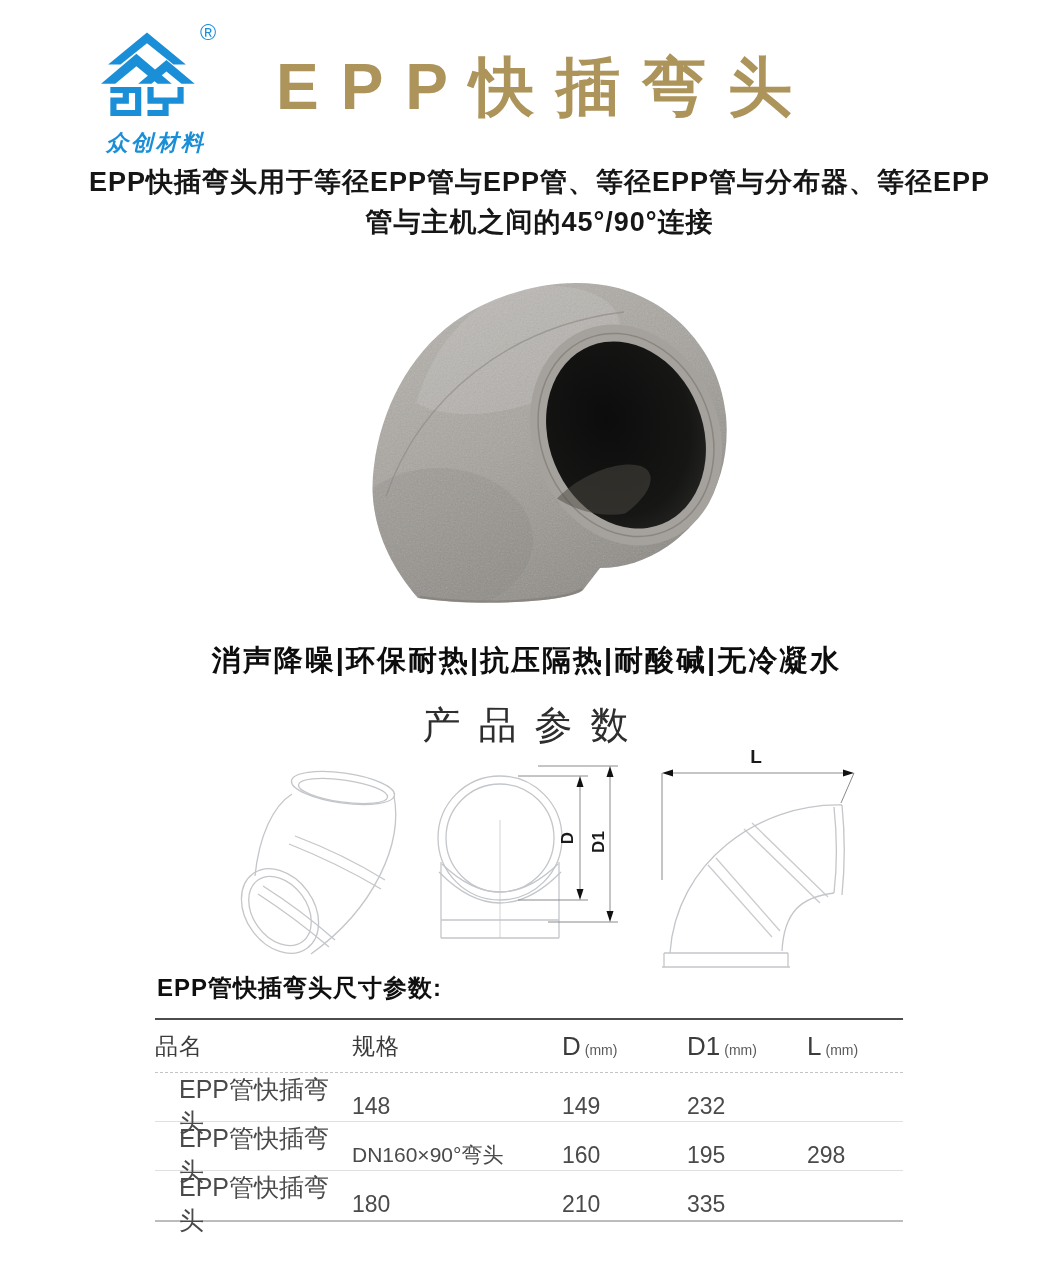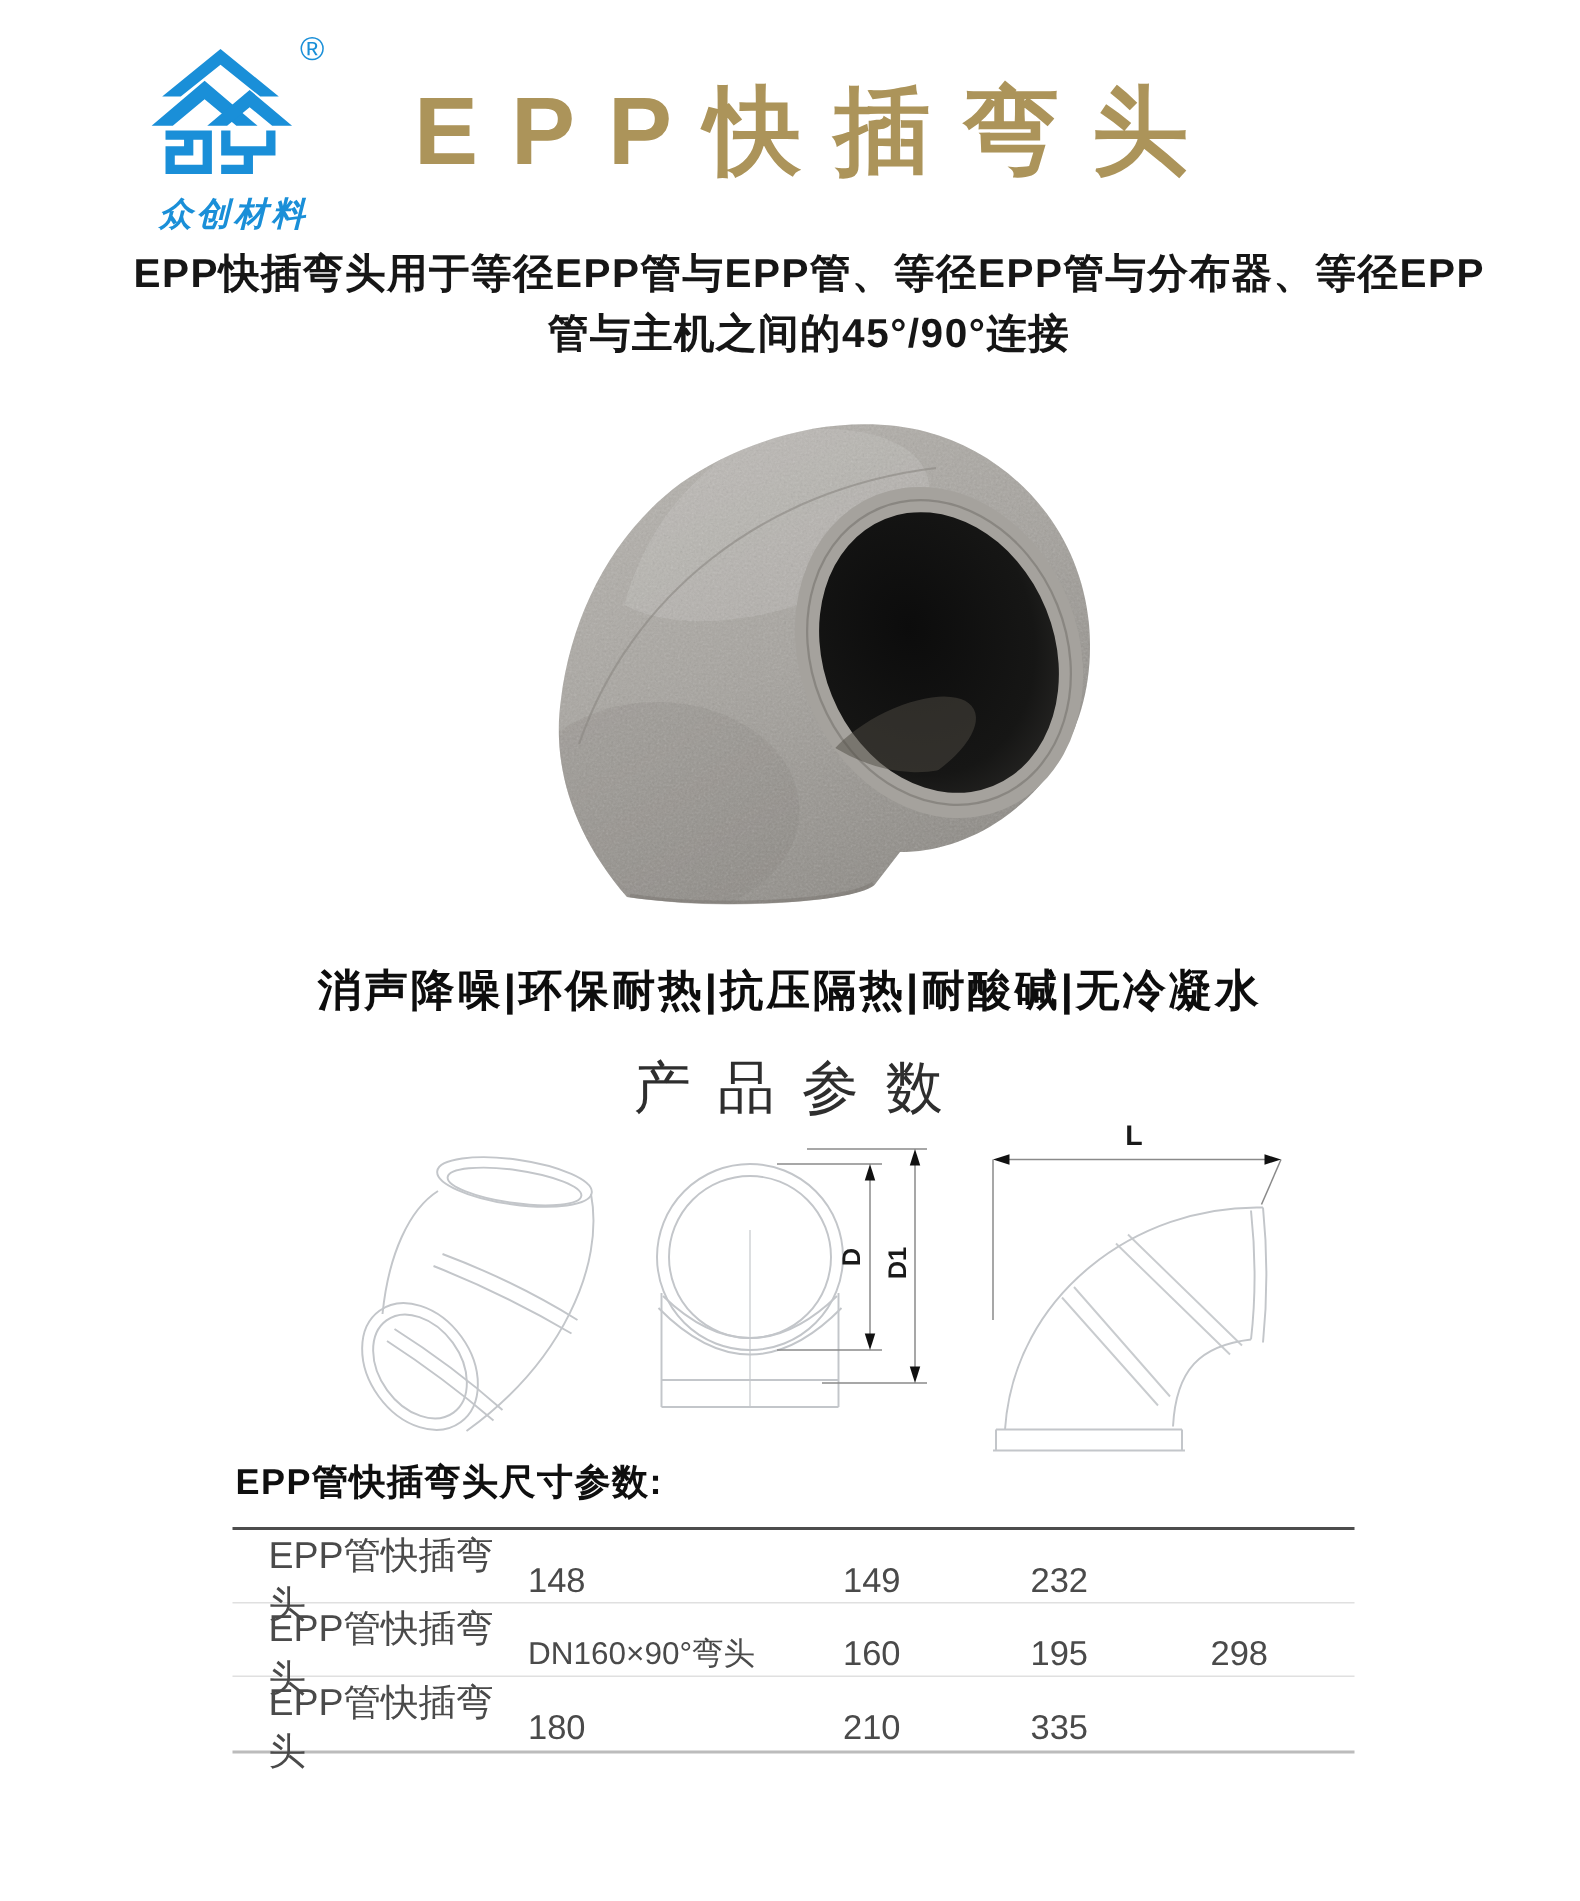--- a/index.html
+++ b/index.html
@@ -228,20 +228,33 @@
         <polygon points="14,28 25,24.5 25,31.5"></polygon>
         <polygon points="206,28 195,24.5 195,31.5"></polygon>
       </g>
       <text x="108" y="18" text-anchor="middle" font-family="Liberation Sans, DejaVu Sans, sans-serif" font-size="19" font-weight="700" fill="#1a1a1a">L</text>
     </svg>
   </div>
 
   <div class="table-title">EPP管快插弯头尺寸参数:</div>
 
   <div class="spec-table">
+    <div class="t-row t-head">
+      <div class="h-label-cjk">品名</div>
+      <div class="h-label-cjk">规格</div>
+      <div>
+        <span class="h-label-lat">D</span><span class="h-unit">(mm)</span>
+      </div>
+      <div>
+        <span class="h-label-lat">D1</span><span class="h-unit">(mm)</span>
+      </div>
+      <div>
+        <span class="h-label-lat">L</span><span class="h-unit">(mm)</span>
+      </div>
+    </div>
 
     <div class="t-row t-data">
       <div class="c-name">EPP管快插弯头</div>
       <div class="c-num">148</div>
       <div class="c-num">149</div>
       <div class="c-num">232</div>
     </div>
 
     <div class="t-row t-data">
       <div class="c-name">EPP管快插弯头</div>

